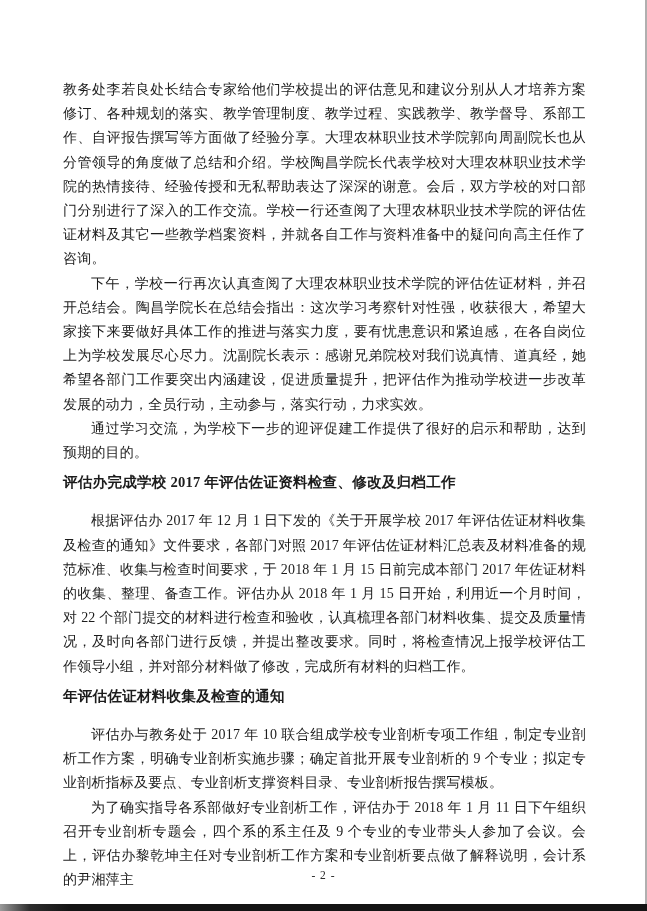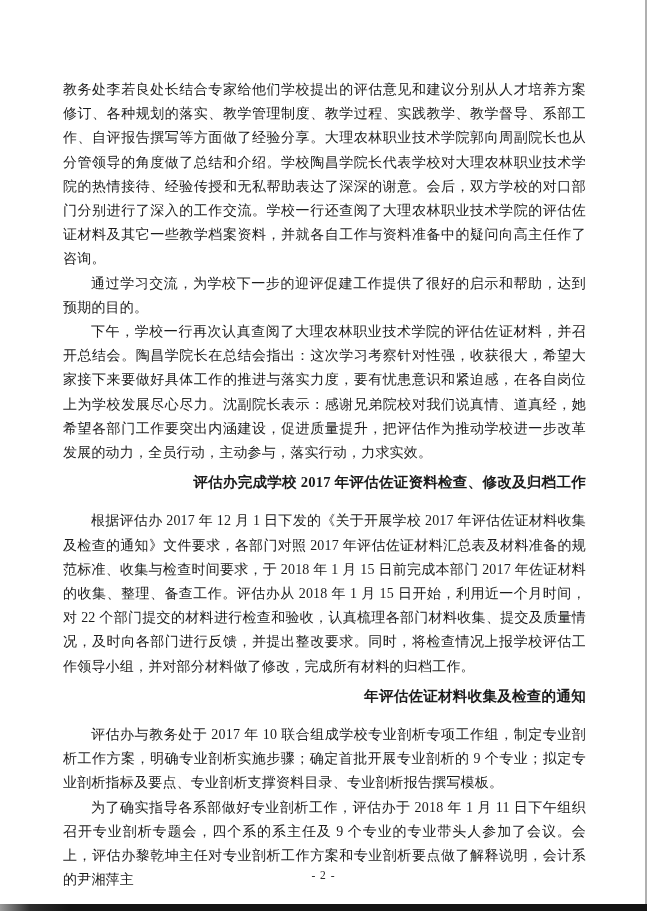--- a/index.html
+++ b/index.html
@@ -32,21 +32,21 @@
     letter-spacing: 0.2px;
   }
   .para.no-indent {
     text-indent: 0;
   }
   .heading {
     margin: 5px 0 15px 0;
     font-size: 14.6px;
     font-weight: 700;
     line-height: 24.2px;
-    text-align: right;
+    text-align: left;
     letter-spacing: 0.2px;
   }
   .footer {
     position: absolute;
     left: 0;
     bottom: 30px;
     width: 100%;
     text-align: center;
     font-size: 11.5px;
     color: #2a2a2a;
@@ -68,22 +68,22 @@
     height: 7px;
     background: linear-gradient(90deg, #9a9a9a 0px, #2d2d2d 30px, #141414 70px, #141414 100%);
   }
 </style>
 </head>
 <body>
 
 <div class="page">
   <div class="content">
     <p class="para no-indent">教务处李若良处长结合专家给他们学校提出的评估意见和建议分别从人才培养方案修订、各种规划的落实、教学管理制度、教学过程、实践教学、教学督导、系部工作、自评报告撰写等方面做了经验分享。大理农林职业技术学院郭向周副院长也从分管领导的角度做了总结和介绍。学校陶昌学院长代表学校对大理农林职业技术学院的热情接待、经验传授和无私帮助表达了深深的谢意。会后，双方学校的对口部门分别进行了深入的工作交流。学校一行还查阅了大理农林职业技术学院的评估佐证材料及其它一些教学档案资料，并就各自工作与资料准备中的疑问向高主任作了咨询。</p>
+    <p class="para">下午，学校一行再次认真查阅了大理农林职业技术学院的评估佐证材料，并召开总结会。陶昌学院长在总结会指出：这次学习考察针对性强，收获很大，希望大家接下来要做好具体工作的推进与落实力度，要有忧患意识和紧迫感，在各自岗位上为学校发展尽心尽力。沈副院长表示：感谢兄弟院校对我们说真情、道真经，她希望各部门工作要突出内涵建设，促进质量提升，把评估作为推动学校进一步改革发展的动力，全员行动，主动参与，落实行动，力求实效。</p>
     <p class="para">通过学习交流，为学校下一步的迎评促建工作提供了很好的启示和帮助，达到预期的目的。</p>
-    <p class="para">下午，学校一行再次认真查阅了大理农林职业技术学院的评估佐证材料，并召开总结会。陶昌学院长在总结会指出：这次学习考察针对性强，收获很大，希望大家接下来要做好具体工作的推进与落实力度，要有忧患意识和紧迫感，在各自岗位上为学校发展尽心尽力。沈副院长表示：感谢兄弟院校对我们说真情、道真经，她希望各部门工作要突出内涵建设，促进质量提升，把评估作为推动学校进一步改革发展的动力，全员行动，主动参与，落实行动，力求实效。</p>
     <h2 class="heading">评估办完成学校 2017 年评估佐证资料检查、修改及归档工作</h2>
     <p class="para">根据评估办 2017 年 12 月 1 日下发的《关于开展学校 2017 年评估佐证材料收集及检查的通知》文件要求，各部门对照 2017 年评估佐证材料汇总表及材料准备的规范标准、收集与检查时间要求，于 2018 年 1 月 15 日前完成本部门 2017 年佐证材料的收集、整理、备查工作。评估办从 2018 年 1 月 15 日开始，利用近一个月时间，对 22 个部门提交的材料进行检查和验收，认真梳理各部门材料收集、提交及质量情况，及时向各部门进行反馈，并提出整改要求。同时，将检查情况上报学校评估工作领导小组，并对部分材料做了修改，完成所有材料的归档工作。</p>
     <h2 class="heading">年评估佐证材料收集及检查的通知</h2>
     <p class="para">评估办与教务处于 2017 年 10 联合组成学校专业剖析专项工作组，制定专业剖析工作方案，明确专业剖析实施步骤；确定首批开展专业剖析的 9 个专业；拟定专业剖析指标及要点、专业剖析支撑资料目录、专业剖析报告撰写模板。</p>
     <p class="para">为了确实指导各系部做好专业剖析工作，评估办于 2018 年 1 月 11 日下午组织召开专业剖析专题会，四个系的系主任及 9 个专业的专业带头人参加了会议。会上，评估办黎乾坤主任对专业剖析工作方案和专业剖析要点做了解释说明，会计系的尹湘萍主</p>
   </div>
   <div class="footer">- 2 -</div>
   <div class="edge-right"></div>
   <div class="edge-bottom"></div>
 </div>

